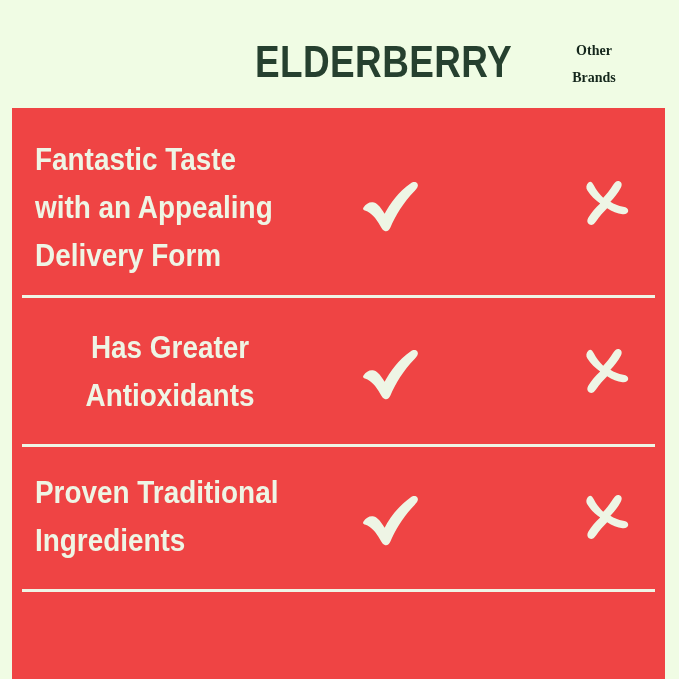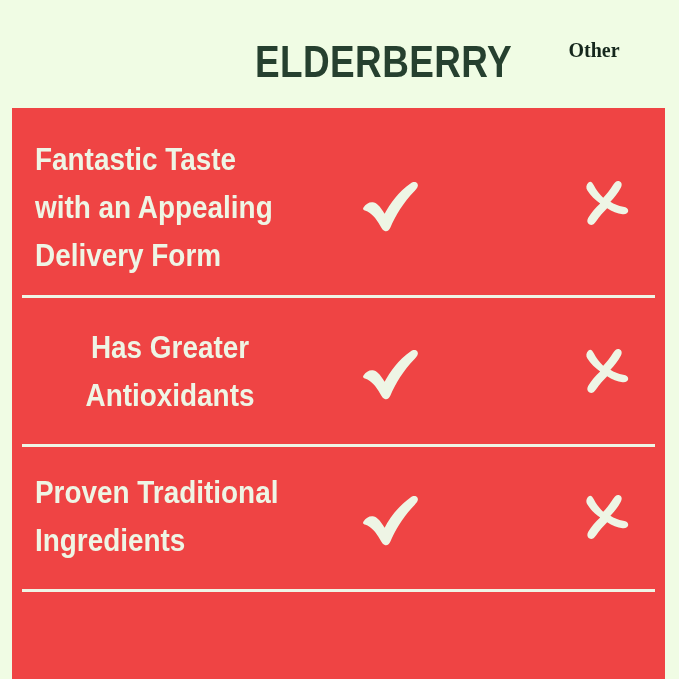--- a/index.html
+++ b/index.html
@@ -49,21 +49,21 @@
   }
 
   .other-brands {
     position: absolute;
     left: 521px;
     top: 11px;
     width: 146px;
     text-align: center;
     font-family: "Liberation Serif", "DejaVu Serif", serif;
     font-weight: 700;
-    font-size: 20px;
+    font-size: 14px;
     line-height: 27px;
     color: #15271c;
   }
   .other-brands span { display: block; }
 
   
   .panel {
     position: absolute;
     left: 12px;
     top: 82px;
@@ -119,20 +119,21 @@
 </style>
 </head>
 <body>
 
 <div id="stage">
 
   <div class="header">
     <div class="brand-title">ELDERBERRY</div>
     <div class="other-brands">
       <span>Other</span>
+      <span>Brands</span>
     </div>
   </div>
 
   <div class="panel">
 
     <div class="row" style="top:0px;height:187px;">
       <div class="row-label" style="top:28px;">
         <span>Fantastic Taste</span>
         <span>with an Appealing</span>
         <span>Delivery Form</span>

